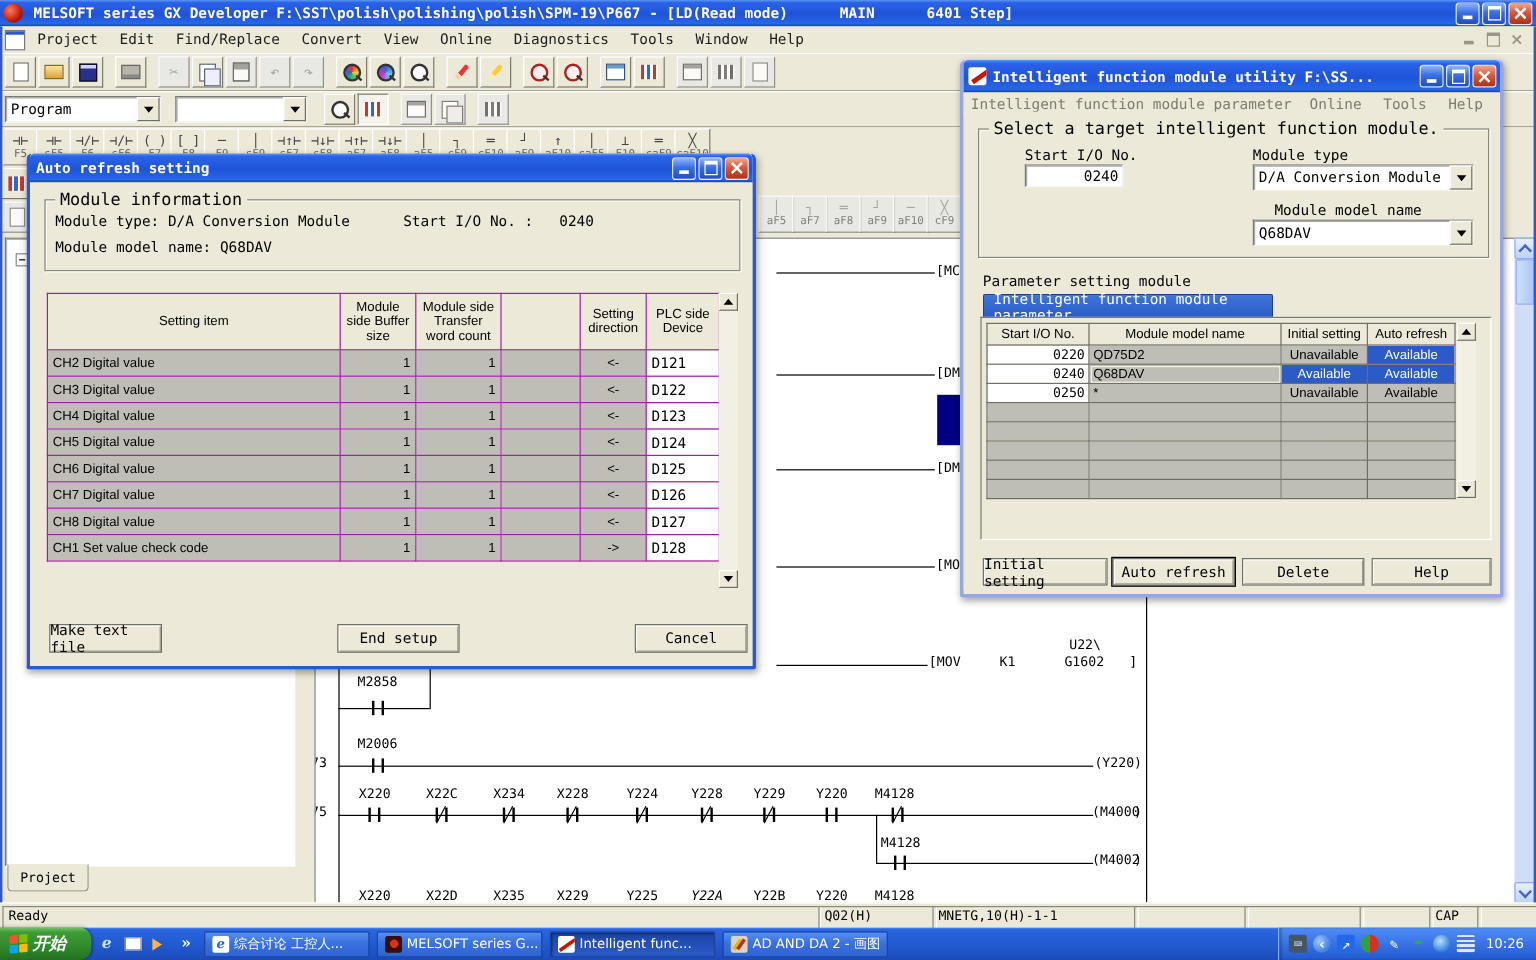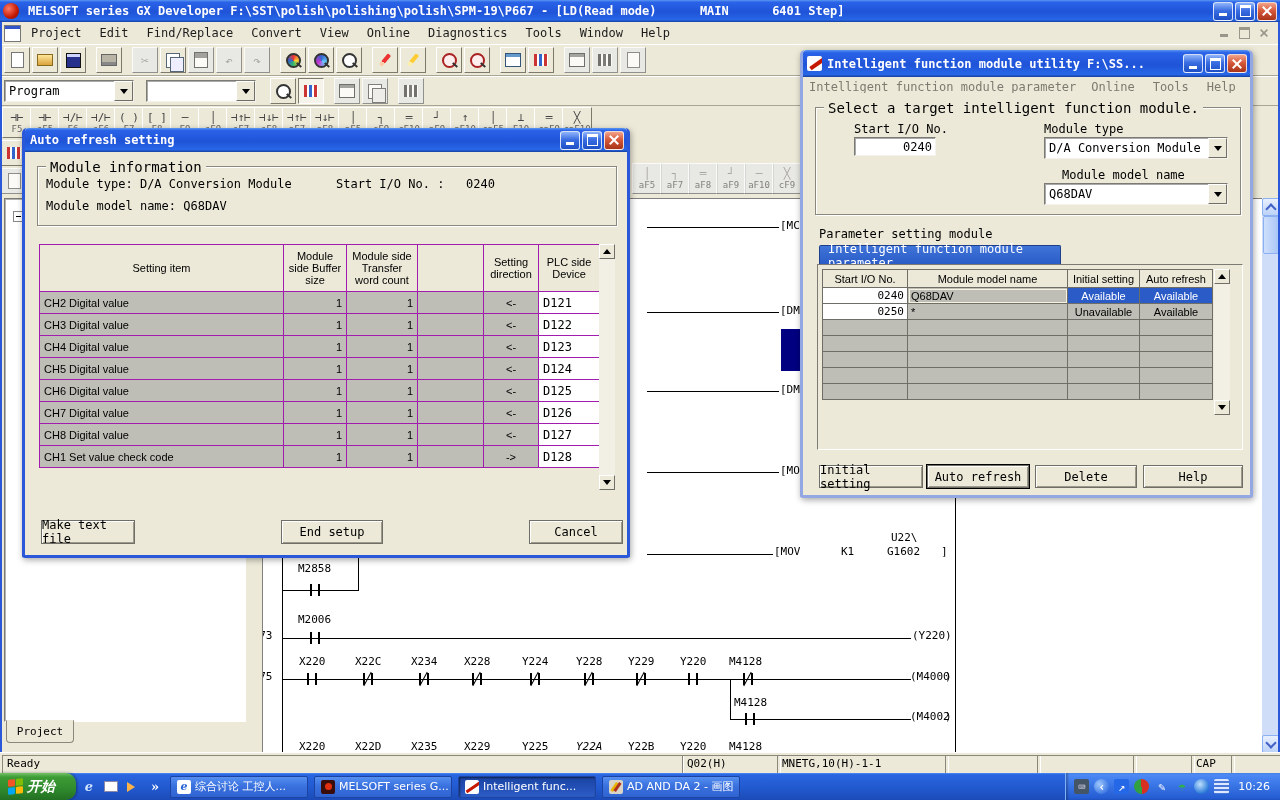--- a/index.html
+++ b/index.html
@@ -449,21 +449,21 @@
         <div class="ld-h" style="left: 630px; top: 311px; width: 132px;"></div>
         <div class="ld-t" style="left: 763px; top: 304px;">[DMOV</div>
         <div class="ld-r" style="left: 764px; top: 328px; width: 36px; height: 42px;"></div>
         <div class="ld-h" style="left: 630px; top: 390px; width: 132px;"></div>
         <div class="ld-t" style="left: 763px; top: 383px;">[DMOV</div>
         <div class="ld-h" style="left: 630px; top: 471px; width: 132px;"></div>
         <div class="ld-t" style="left: 763px; top: 464px;">[MOV</div>
         <div class="ld-t" style="left: 874px; top: 531px;">U22\</div>
         <div class="ld-h" style="left: 630px; top: 553px; width: 126px;"></div>
         <div class="ld-t" style="left: 757px; top: 545px;">[MOV</div>
-        <div class="ld-t" style="left: 816px; top: 545px; margin-left: 8px;">K1</div>
+        <div class="ld-t" style="left: 816px; top: 545px;">K1</div>
         <div class="ld-t" style="left: 870px; top: 545px;">G1602</div>
         <div class="ld-t" style="left: 924px; top: 545px;">]</div>
         <div class="ld-v" style="left: 265px; top: 556px; height: 196px;"></div>
         <div class="ld-t" style="left: 281px; top: 562px;">M2858</div>
         <div class="ld-h" style="left: 265px; top: 589px; width: 76px;"></div>
         <div class="ld-c" style="left: 290px; top: 581px;">
           <i class="b bl"></i>
           <i class="b br"></i>
         </div>
         <div class="ld-v" style="left: 341px; top: 556px; height: 34px;"></div>
@@ -758,20 +758,26 @@
           <thead>
               <tr>
             <th>Start I/O No.</th>
             <th>Module model name</th>
             <th>Initial setting</th>
             <th>Auto refresh</th>
           </tr>
             </thead>
           <tbody>
             <tr>
+              <td class="io">0220</td>
+              <td class="model">QD75D2</td>
+              <td>Unavailable</td>
+              <td class="hl">Available</td>
+            </tr>
+            <tr>
               <td class="io">0240</td>
               <td class="model sel">Q68DAV</td>
               <td class="hl">Available</td>
               <td class="hl">Available</td>
             </tr>
             <tr>
               <td class="io">0250</td>
               <td class="model">*</td>
               <td>Unavailable</td>
               <td>Available</td>

